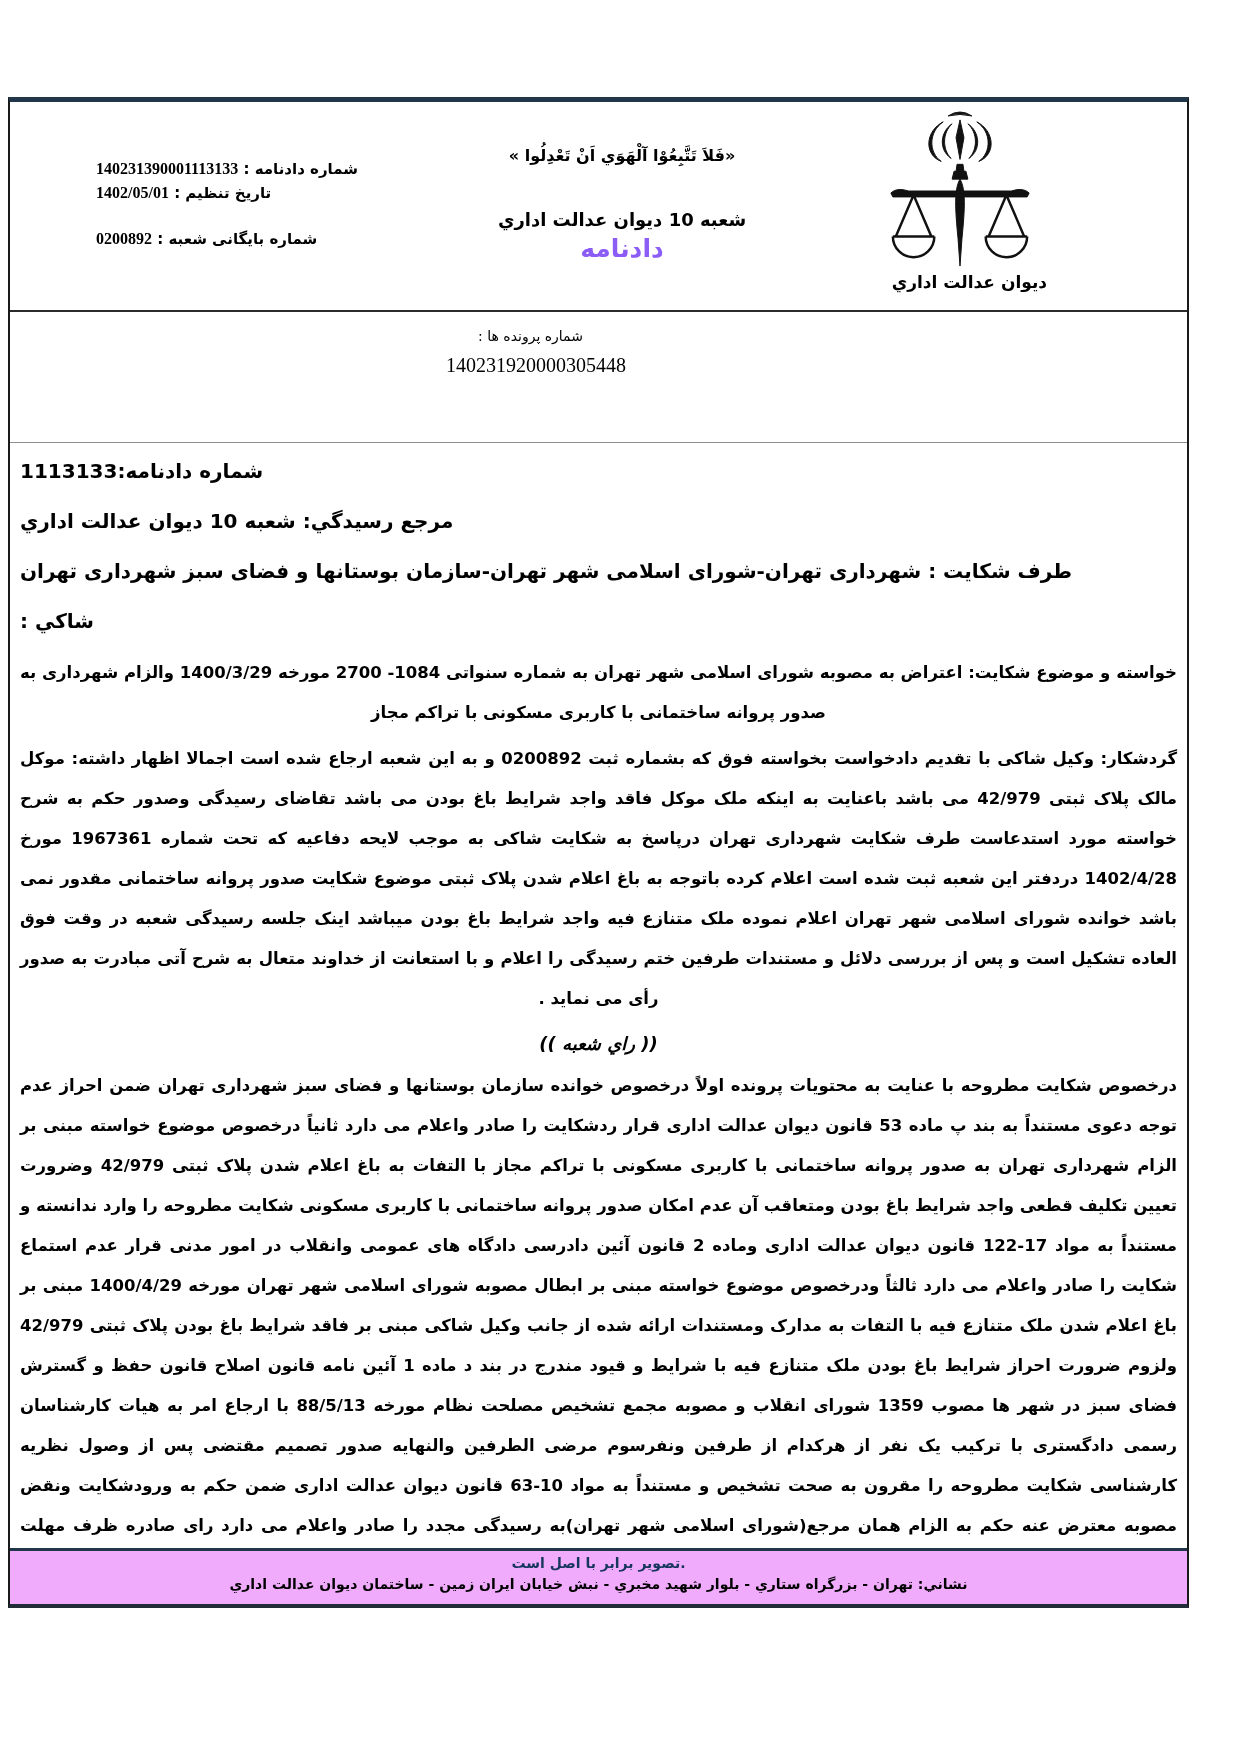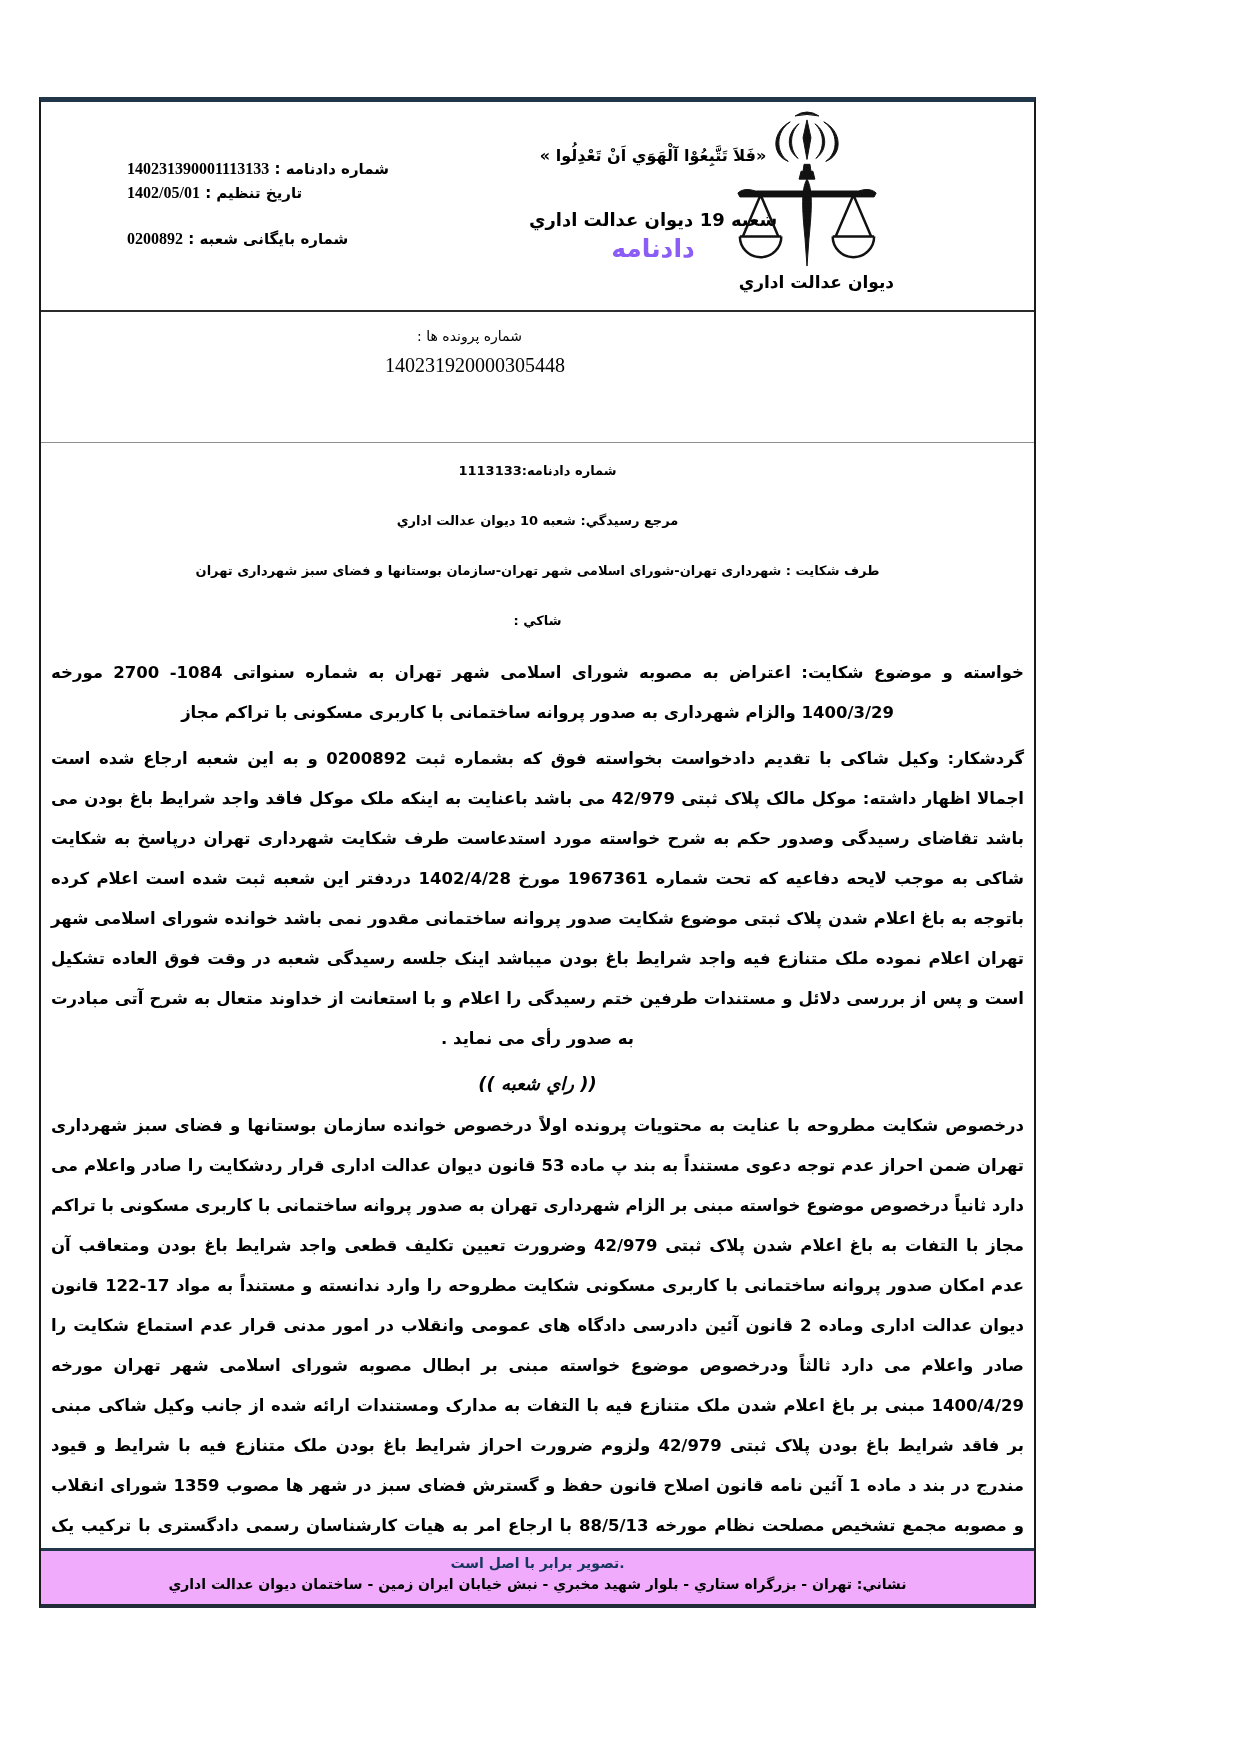--- a/index.html
+++ b/index.html
@@ -1,39 +1,39 @@
 <!DOCTYPE html>
 <html lang="fa"><head>
 <meta charset="utf-8">
 <style>
   html,body{margin:0;padding:0;background:#fff;}
   body{width:1240px;height:1754px;position:relative;font-family:"DejaVu Sans",sans-serif;color:#000;}
-  .doc{position:absolute;left:8px;top:97px;width:997px;height:1511px;box-sizing:border-box;
+  .doc{position:absolute;left:8px;top:97px;width:1181px;height:1511px;box-sizing:border-box;
        border-left:2px solid #1a1a1a;border-right:2px solid #1a1a1a;
-       border-top:5px solid #22364a;border-bottom:4px solid #222c38;background:#fff;margin-left:31px;}
+       border-top:5px solid #22364a;border-bottom:4px solid #222c38;background:#fff;}
   
   .hdr{position:relative;height:210px;border-bottom:2px solid #2b2b2b;box-sizing:border-box;}
   .hdr-left{position:absolute;left:86px;top:58px;width:340px;direction:rtl;text-align:left;font-weight:bold;font-size:15px;}
   .hdr-left .hline{margin-bottom:6px;white-space:nowrap;}
   .hdr-left .gap{height:22px;}
   .num{font-family:"Liberation Serif",serif;font-weight:bold;font-size:16px;}
   .hdr-center{position:absolute;left:372px;top:34px;width:480px;text-align:center;direction:rtl;}
   .quote{font-size:16px;font-weight:bold;padding-top:10px;}
   .branch{font-size:18px;font-weight:bold;margin-top:44px;}
   .doc-title{font-size:25px;font-weight:bold;color:#8b5cf6;margin-top:4px;}
   .hdr-right{position:absolute;right:140px;top:8px;width:175px;text-align:center;direction:rtl;}
   .court-name{font-size:17px;font-weight:bold;margin-top:0px;text-align:right;}
   .logo{display:block;margin:0 auto;}
   
   .case{height:131px;box-sizing:border-box;border-bottom:1px solid #8f8f8f;direction:rtl;text-align:center;padding:16px 136px 0 0;}
   .case-label{font-size:14px;font-weight:normal;}
   .case-value{font-family:"Liberation Serif",serif;font-size:20px;margin-top:10px;padding-left:11px;}
   
   .main{direction:rtl;padding:10px 10px 0;height:1106px;overflow:hidden;box-sizing:border-box;}
-  .p-line{font-size:13px;font-weight:bold;margin:0 0 14px;line-height:36px;text-align:center;}
+  .p-line{font-size:20px;font-weight:bold;margin:0 0 14px;line-height:36px;text-align:left;}
   .p-para{font-size:16.5px;font-weight:bold;line-height:40px;margin:0 0 6px;text-align:justify;text-align-last:center;}
   .p-heading{text-align:center;font-size:18px;font-weight:bold;margin:14px 0 12px;font-style:italic;}
   
   .ftr{position:absolute;left:0;right:0;bottom:0;height:56px;box-sizing:border-box;
        border-top:3px solid #22364a;text-align:center;padding-top:4px;background:#f0abfc;}
   .certified{color:#17365d;font-size:14px;font-weight:bold;}
   .address{font-size:14px;font-weight:bold;margin-top:5px;direction:rtl;}
 </style>
 </head>
 <body>
@@ -53,21 +53,21 @@
       </div>
       <div class="gap"></div>
       <div class="hline">
         <span>شماره بایگانی شعبه :</span>
         <span class="num">0200892</span>
       </div>
     </div>
 
     <div class="hdr-center">
       <div class="quote">«فَلاَ تَتَّبِعُوْا آلْهَوَي اَنْ تَعْدِلُوا »</div>
-      <div class="branch">شعبه 19 دیوان عدالت اداري</div>
+      <div class="branch">شعبه 10 دیوان عدالت اداري</div>
       <div class="doc-title">دادنامه</div>
     </div>
 
     <div class="hdr-right">
       <svg class="logo" width="158" height="162" viewBox="0 0 160 164" xmlns="http://www.w3.org/2000/svg">
         <g fill="#111" stroke="#111">
 
           <path d="M68 6 q12 -8 24 0 q-12 -3 -24 0 Z"></path>
 
           <path d="M80 10 L84 28 L80 50 L76 28 Z"></path>

